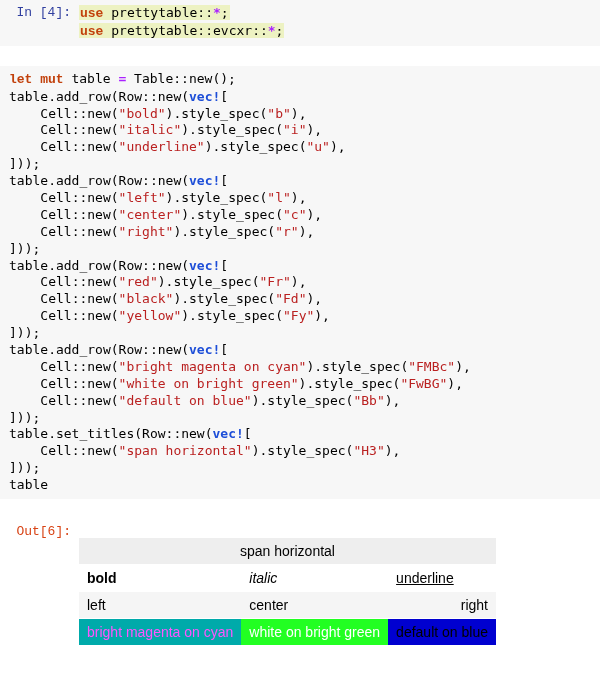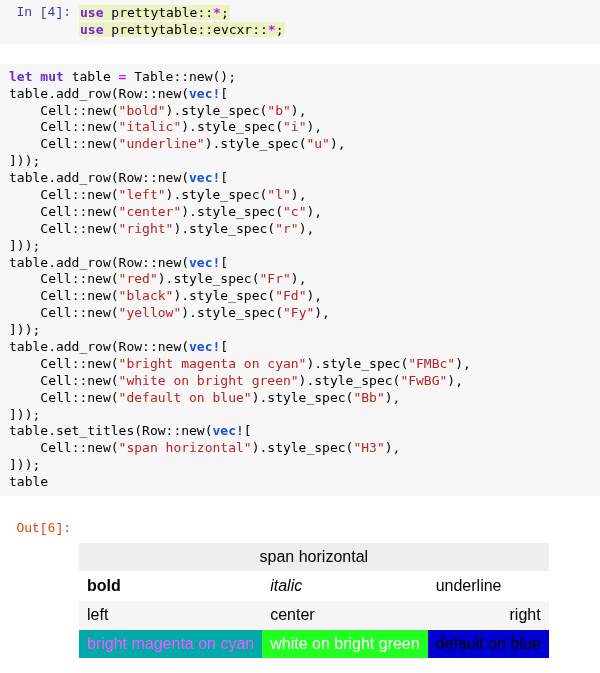--- a/index.html
+++ b/index.html
@@ -35,47 +35,47 @@
   }
   pre {
     margin: 0;
     font-family: Menlo, Monaco, Consolas, monospace;
     font-size: 13px;
     line-height: 1.3;
     white-space: pre;
   }
   .hl { background: #edf2c2; padding: 0 1px; }
 
-  .k   { color: #6d28d9; font-weight: bold; }                        
+  .k   { color: #c2410c; font-weight: bold; font-family: Liberation Mono, monospace; }                        
   .s   { color: #ba2121; }
   .p   { color: #000; }                        
   .op  { color: #aa22ff; font-weight: bold; }  
   .mac { color: #1d4ed8; font-weight: bold; }
 
   table.pretty {
     border-collapse: collapse;
     font-family: -apple-system, BlinkMacSystemFont, "Segoe UI", Helvetica, Arial, sans-serif;
-    font-size: 16px;
-    margin-top: 22px;
+    font-size: 14px;
+    margin-top: 14px;
   }
   table.pretty th, table.pretty td {
     padding: 5px 8px;
     border-bottom: 1px solid #fff;
   }
   table.pretty th {
     background: #eeeeee;
     font-weight: normal;
     text-align: center;
   }
   table.pretty tr.odd td { background: #f5f5f5; }
   table.pretty tr.even td { background: #ffffff; }
 
   .b { font-weight: bold; }
   .i { font-style: italic; }
-  .u { }
+  .u { text-decoration: underline; }
   .al { text-align: left; }
   .ac { text-align: left; }
   .ar { text-align: right; }
 
   .spacer { height: 20px; }
 </style>
 </head>
 <body>
 
 <div class="cell code-input">

